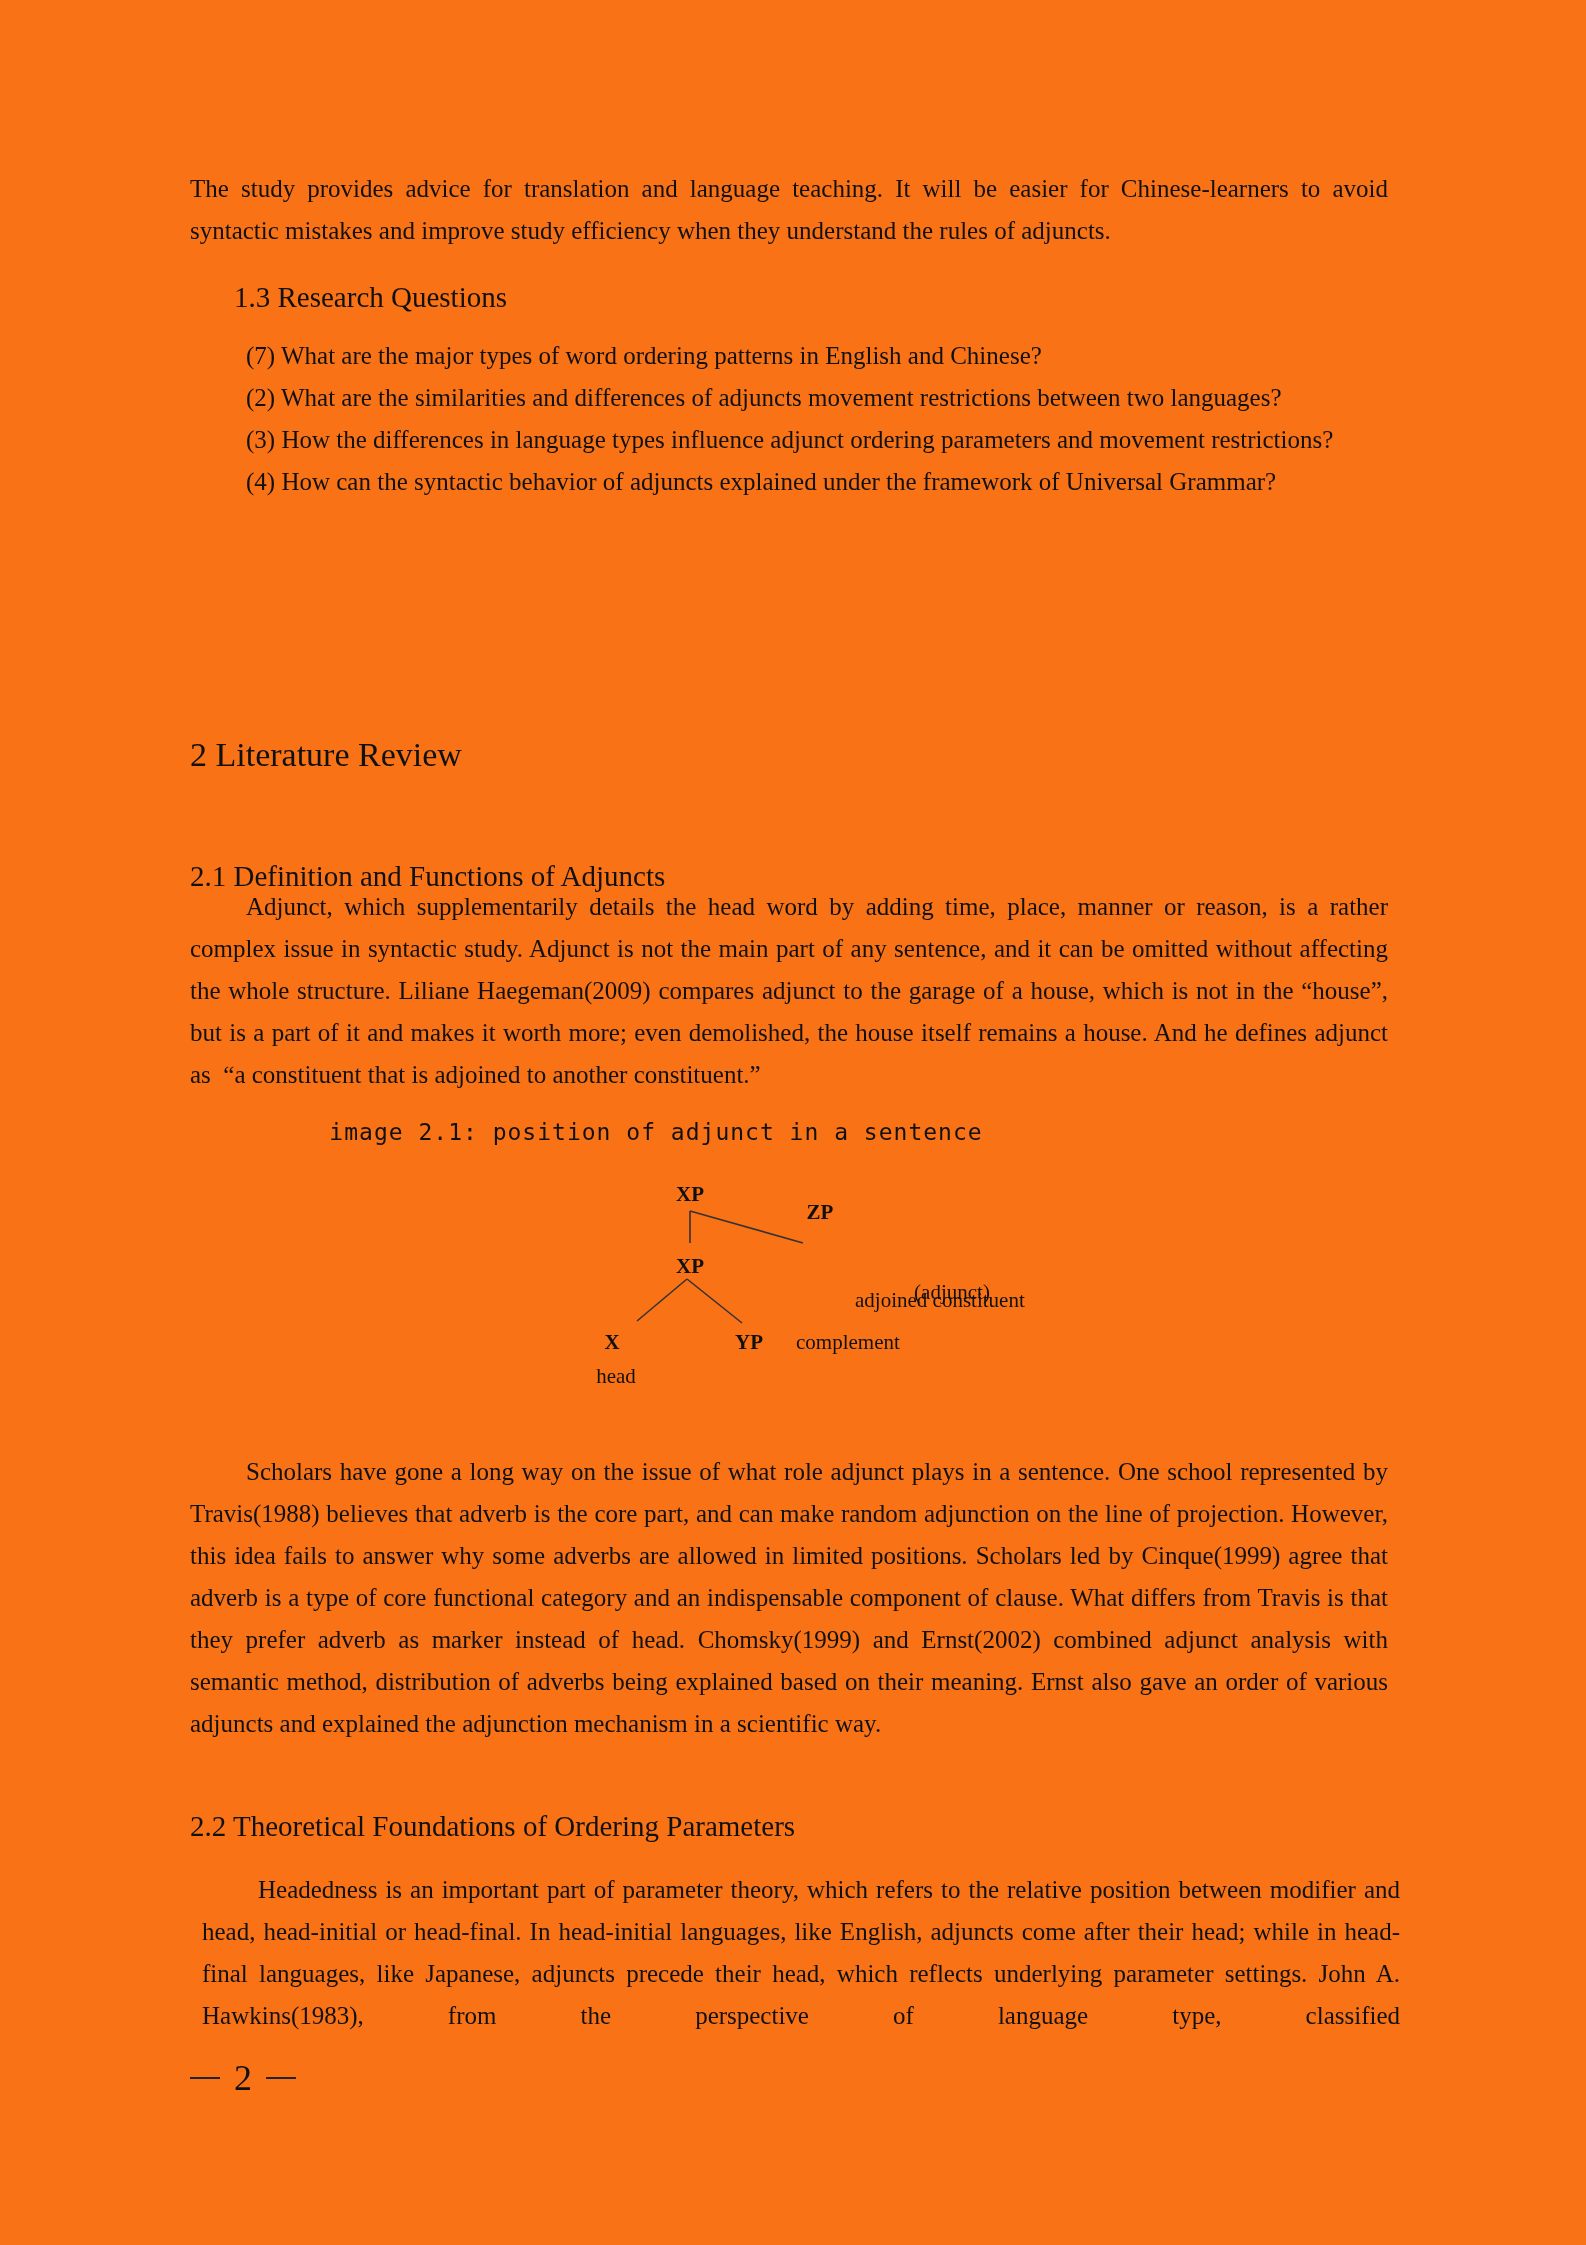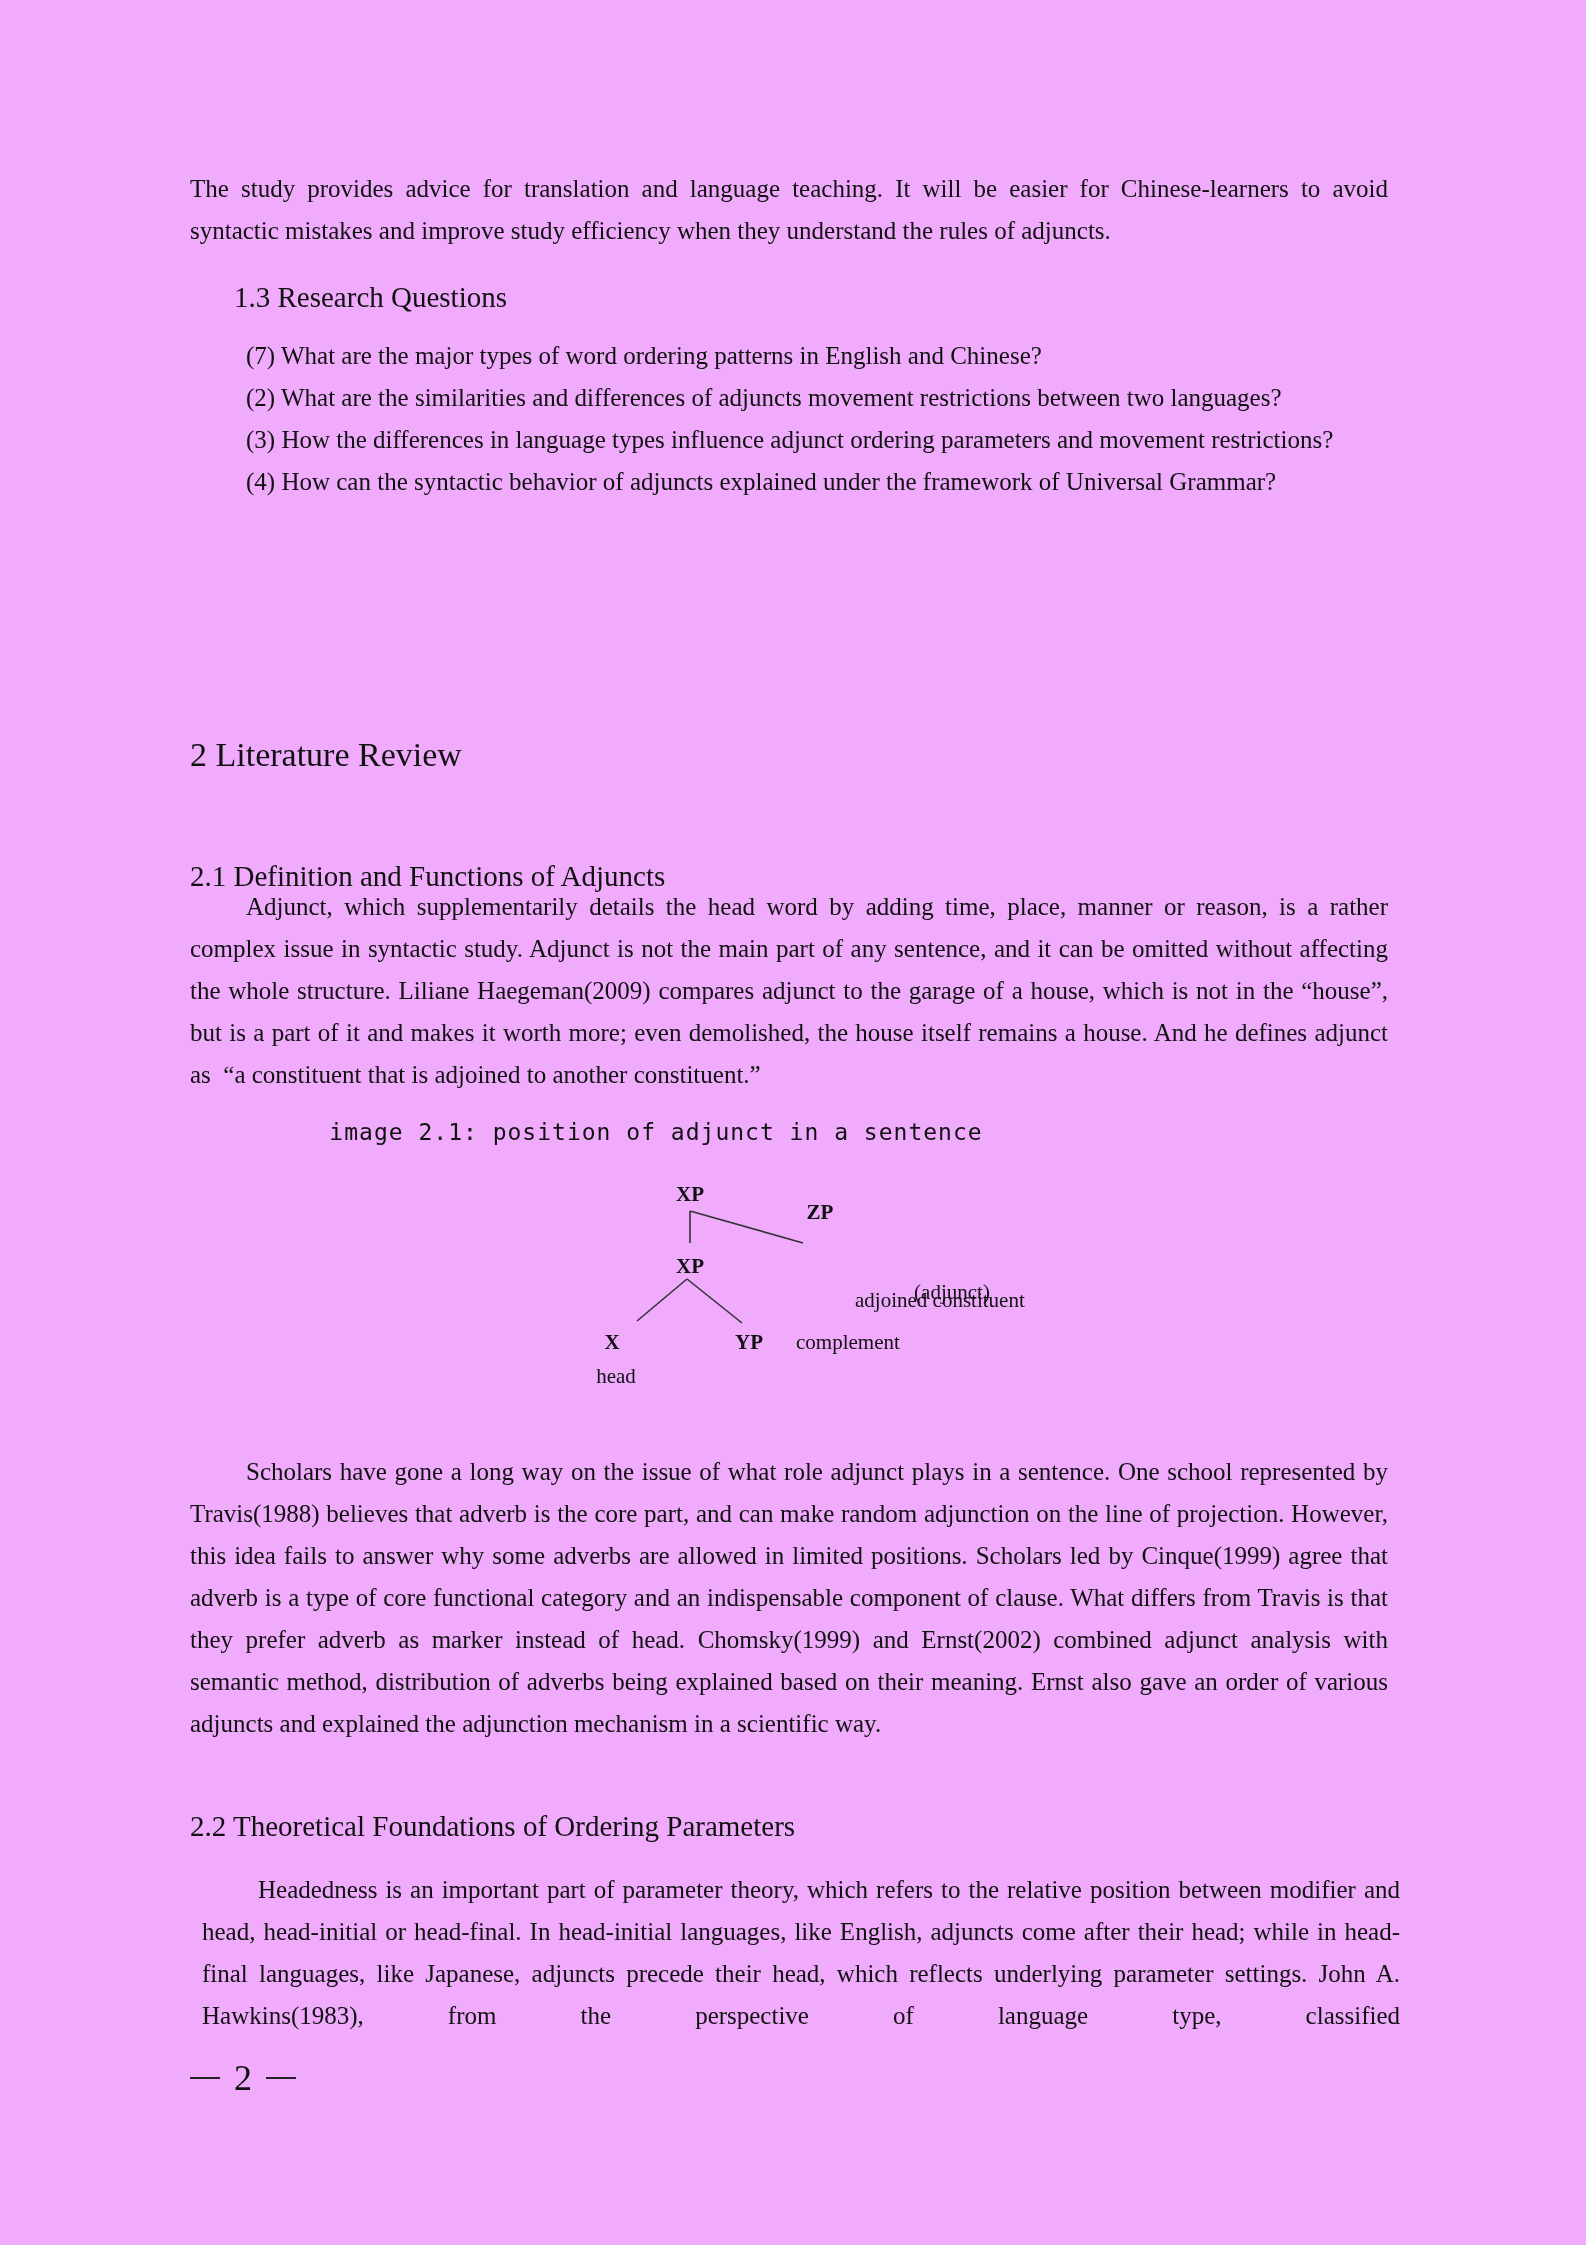--- a/index.html
+++ b/index.html
@@ -1,18 +1,18 @@
 <!DOCTYPE html>
 <html><head>
 <meta charset="utf-8">
 <style>
   html, body { margin: 0; padding: 0; background: #ffffff; }
   body { width: 1586px; height: 2245px; position: relative; overflow: hidden;
          font-family: "Liberation Serif", "DejaVu Serif", serif; color: #111; }
-  .page { position: absolute; left: 0; top: 0; width: 1586px; height: 2245px; background: #f0abfc; }
+  .page { position: absolute; left: 0; top: 0; width: 1586px; height: 2245px; background: #f97316; }
   .content { position: absolute; left: 190px; width: 1198px; }
   .p { font-size: 25px; line-height: 42px; text-align: justify; margin: 0; }
   .p.indent { text-indent: 56px; }
   .q { font-size: 25px; line-height: 42px; text-align: justify; margin: 0; text-indent: 56px; }
   .h2 { font-size: 29px; line-height: 40px; margin: 0; font-weight: normal; }
   .h1 { font-size: 34px; line-height: 44px; margin: 0; font-weight: normal; }
   .caption { position: absolute; left: 0; width: 1312px; text-align: center;
              font-family: "DejaVu Sans Mono", "Liberation Mono", monospace; font-size: 23px; letter-spacing: 1px; }
   .tree { position: absolute; left: 0; top: 0; width: 1586px; height: 2245px; pointer-events: none; }
   .node { position: absolute; font-family: "Liberation Serif", serif; font-weight: bold; font-size: 21px; transform: translate(-50%, -50%); white-space: nowrap; }

